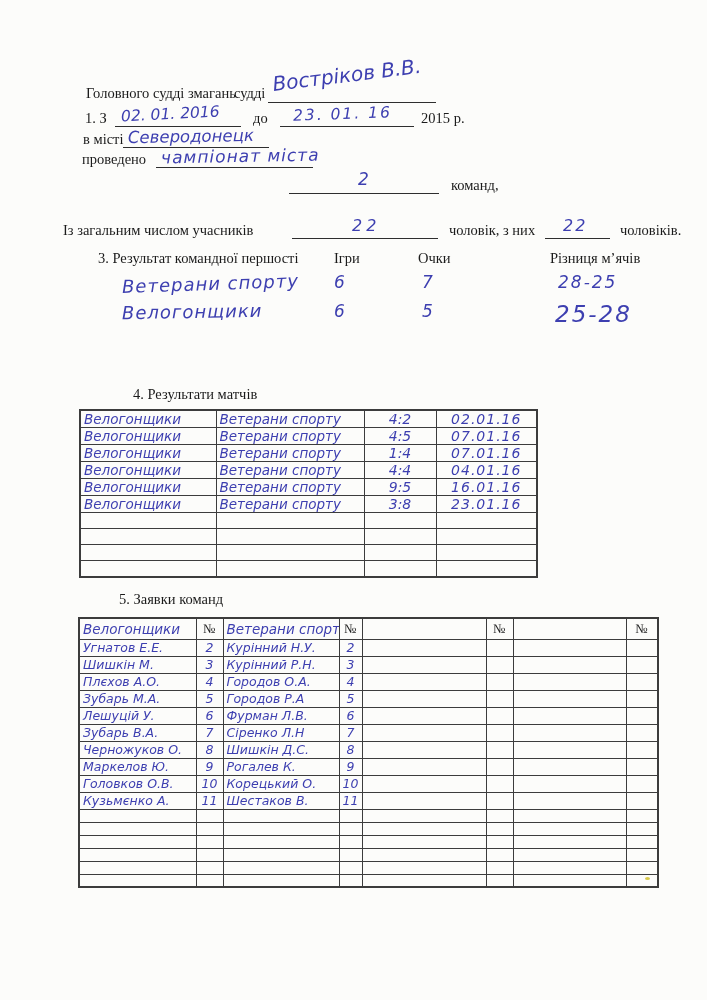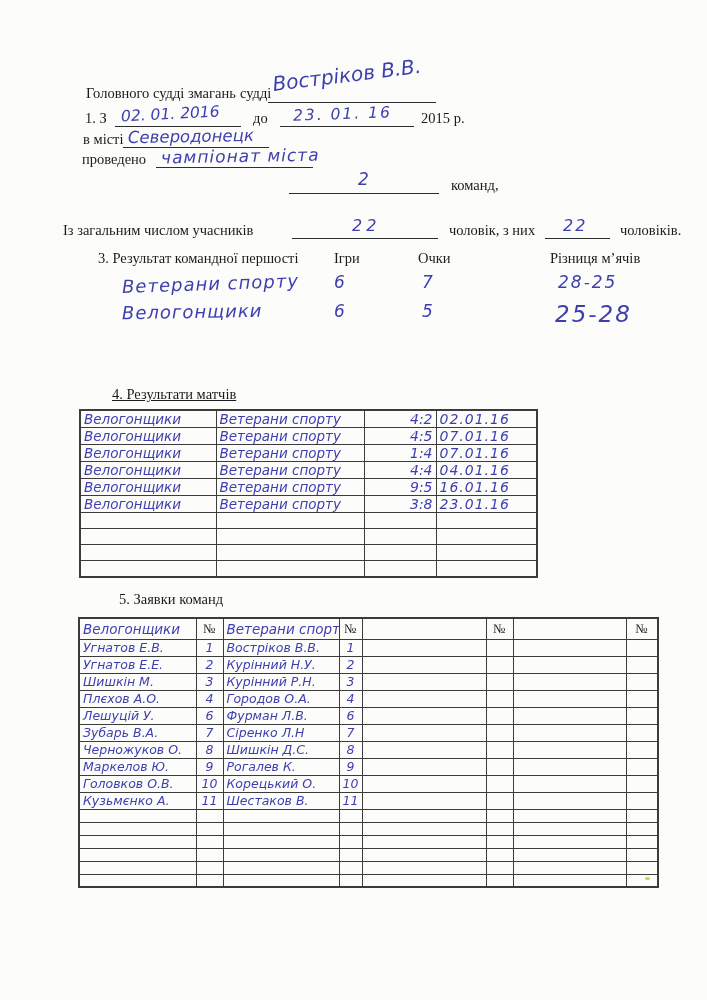--- a/index.html
+++ b/index.html
@@ -16,39 +16,39 @@
     color:#3d3fb0; white-space:nowrap;
   }
   .uline { position:absolute; border-bottom:1.4px solid #2e2e2e; }
   table { position:absolute; border-collapse:collapse; table-layout:fixed; }
   td { border:1px solid #3c3c3c; padding:0 3px; overflow:hidden; vertical-align:middle; }
   .t4 { left:79px; top:409px; width:457px; }
   .t4 { border:2px solid #3c3c3c; }
   .t4 tr { height:17px; }
   .t4 tr.empty { height:16px; }
   .t4 .hw { font-size:13.5px; }
-  .t4 .score { text-align:right; font-size:14px; }
-  .t4 .date { font-size:14px; letter-spacing:1px; }
+  .t4 .score { text-align:center; font-size:14px; }
+  .t4 .date { text-align:center; font-size:14px; letter-spacing:1px; }
   .t5 { left:78px; top:617px; width:579px; border:2px solid #3c3c3c; }
   .t5 tr.head { height:21px; }
   .t5 tr { height:17px; }
   .t5 tr.empty { height:13px; }
   .t5 .hw { font-size:12.5px; }
   .t5 .num { text-align:center; font-size:12.5px; }
   .t5 .numhead { text-align:center; font-size:13px; font-weight:normal; color:#1b1b1b; font-style:normal; font-family:"Liberation Serif", serif; }
   .artifact { position:absolute; width:5px; height:3px; background:#d8c94a; border-radius:50%; }
 </style>
 </head>
 <body>
 
 <div class="page">
 
 
   <div class="abs printed" style="left:86px; top:85px;">Головного судді змагань</div>
-  <div class="abs printed" style="left:240px; top:85px;">судді</div>
+  <div class="abs printed" style="left:234px; top:85px;">судді</div>
   <div class="uline" style="left:268px; top:88px; width:168px; height:14px;"></div>
   <div class="abs hw" style="left:274px; top:72px; font-size:20px; transform:rotate(-7deg); transform-origin:left bottom;">Востріков В.В.</div>
 
   <div class="abs printed" style="left:85px; top:110px;">1. З</div>
   <div class="uline" style="left:115px; top:112px; width:126px; height:14px;"></div>
   <div class="abs hw" style="left:121px; top:105px; font-size:15.5px; transform:rotate(-3deg);">02. 01. 2016</div>
   <div class="abs printed" style="left:253px; top:110px;">до</div>
   <div class="uline" style="left:280px; top:112px; width:134px; height:14px;"></div>
   <div class="abs hw" style="left:293px; top:105px; font-size:15.5px; transform:rotate(-2deg); letter-spacing:2px;">23. 01. 16</div>
   <div class="abs printed" style="left:421px; top:110px;">2015 р.</div>
@@ -81,21 +81,21 @@
   <div class="abs hw" style="left:122px; top:273px; font-size:18px; transform:rotate(-2deg); letter-spacing:1px;">Ветерани спорту</div>
   <div class="abs hw" style="left:334px; top:272px; font-size:17px;">6</div>
   <div class="abs hw" style="left:422px; top:272px; font-size:17px;">7</div>
   <div class="abs hw" style="left:558px; top:272px; font-size:17px; letter-spacing:2px;">28-25</div>
 
   <div class="abs hw" style="left:122px; top:301px; font-size:18px; transform:rotate(-1deg); letter-spacing:1px;">Велогонщики</div>
   <div class="abs hw" style="left:334px; top:301px; font-size:17px;">6</div>
   <div class="abs hw" style="left:422px; top:301px; font-size:17px;">5</div>
   <div class="abs hw" style="left:555px; top:301px; font-size:23px; letter-spacing:2px;">25-28</div>
 
-  <div class="abs printed" style="left:112px; top:386px;text-decoration:underline;">4. Результати матчів</div>
+  <div class="abs printed" style="left:133px; top:386px;">4. Результати матчів</div>
 
   <table class="t4">
     <colgroup>
         <col style="width:136px">
         <col style="width:148px">
         <col style="width:72px">
         <col style="width:101px">
       </colgroup>
     <tbody>
       <tr>
@@ -179,30 +179,20 @@
         <td class="hw" style="font-size:13.5px;">Велогонщики</td>
         <td class="numhead">№</td>
         <td class="hw" style="font-size:13.5px;">Ветерани спорту</td>
         <td class="numhead">№</td>
         <td></td>
         <td class="numhead">№</td>
         <td></td>
         <td class="numhead">№</td>
       </tr>
       <tr>
-        <td class="hw">Угнатов Е.В.</td>
-        <td class="hw num">1</td>
-        <td class="hw">Востріков В.В.</td>
-        <td class="hw num">1</td>
-        <td></td>
-          <td></td>
-          <td></td>
-          <td></td>
-      </tr>
-      <tr>
         <td class="hw">Угнатов Е.Е.</td>
         <td class="hw num">2</td>
         <td class="hw">Курінний Н.У.</td>
         <td class="hw num">2</td>
         <td></td>
           <td></td>
           <td></td>
           <td></td>
       </tr>
       <tr>
@@ -219,20 +209,30 @@
         <td class="hw">Плєхов А.О.</td>
         <td class="hw num">4</td>
         <td class="hw">Городов О.А.</td>
         <td class="hw num">4</td>
         <td></td>
           <td></td>
           <td></td>
           <td></td>
       </tr>
       <tr>
+        <td class="hw">Зубарь М.А.</td>
+        <td class="hw num">5</td>
+        <td class="hw">Городов Р.А</td>
+        <td class="hw num">5</td>
+        <td></td>
+          <td></td>
+          <td></td>
+          <td></td>
+      </tr>
+      <tr>
         <td class="hw">Лешуцій У.</td>
         <td class="hw num">6</td>
         <td class="hw">Фурман Л.В.</td>
         <td class="hw num">6</td>
         <td></td>
           <td></td>
           <td></td>
           <td></td>
       </tr>
       <tr>

